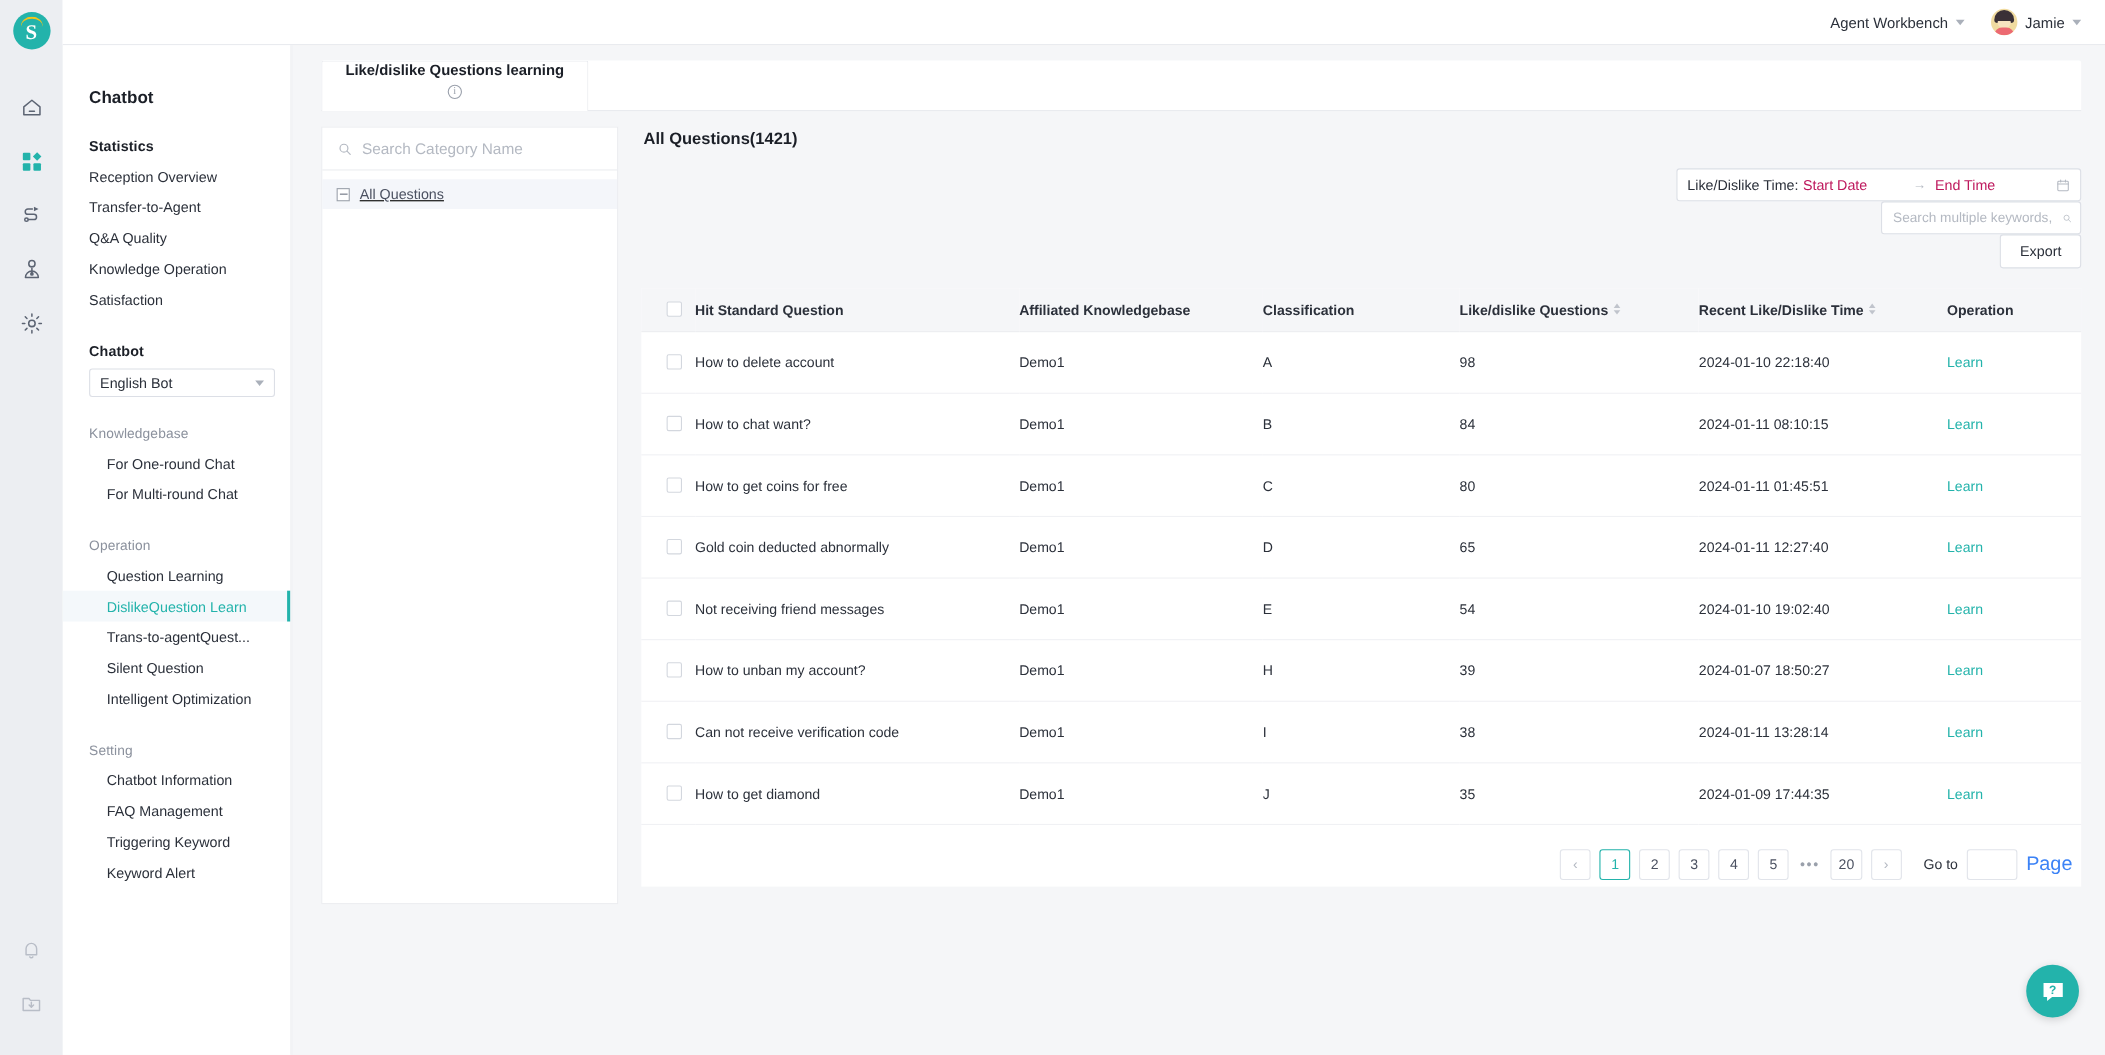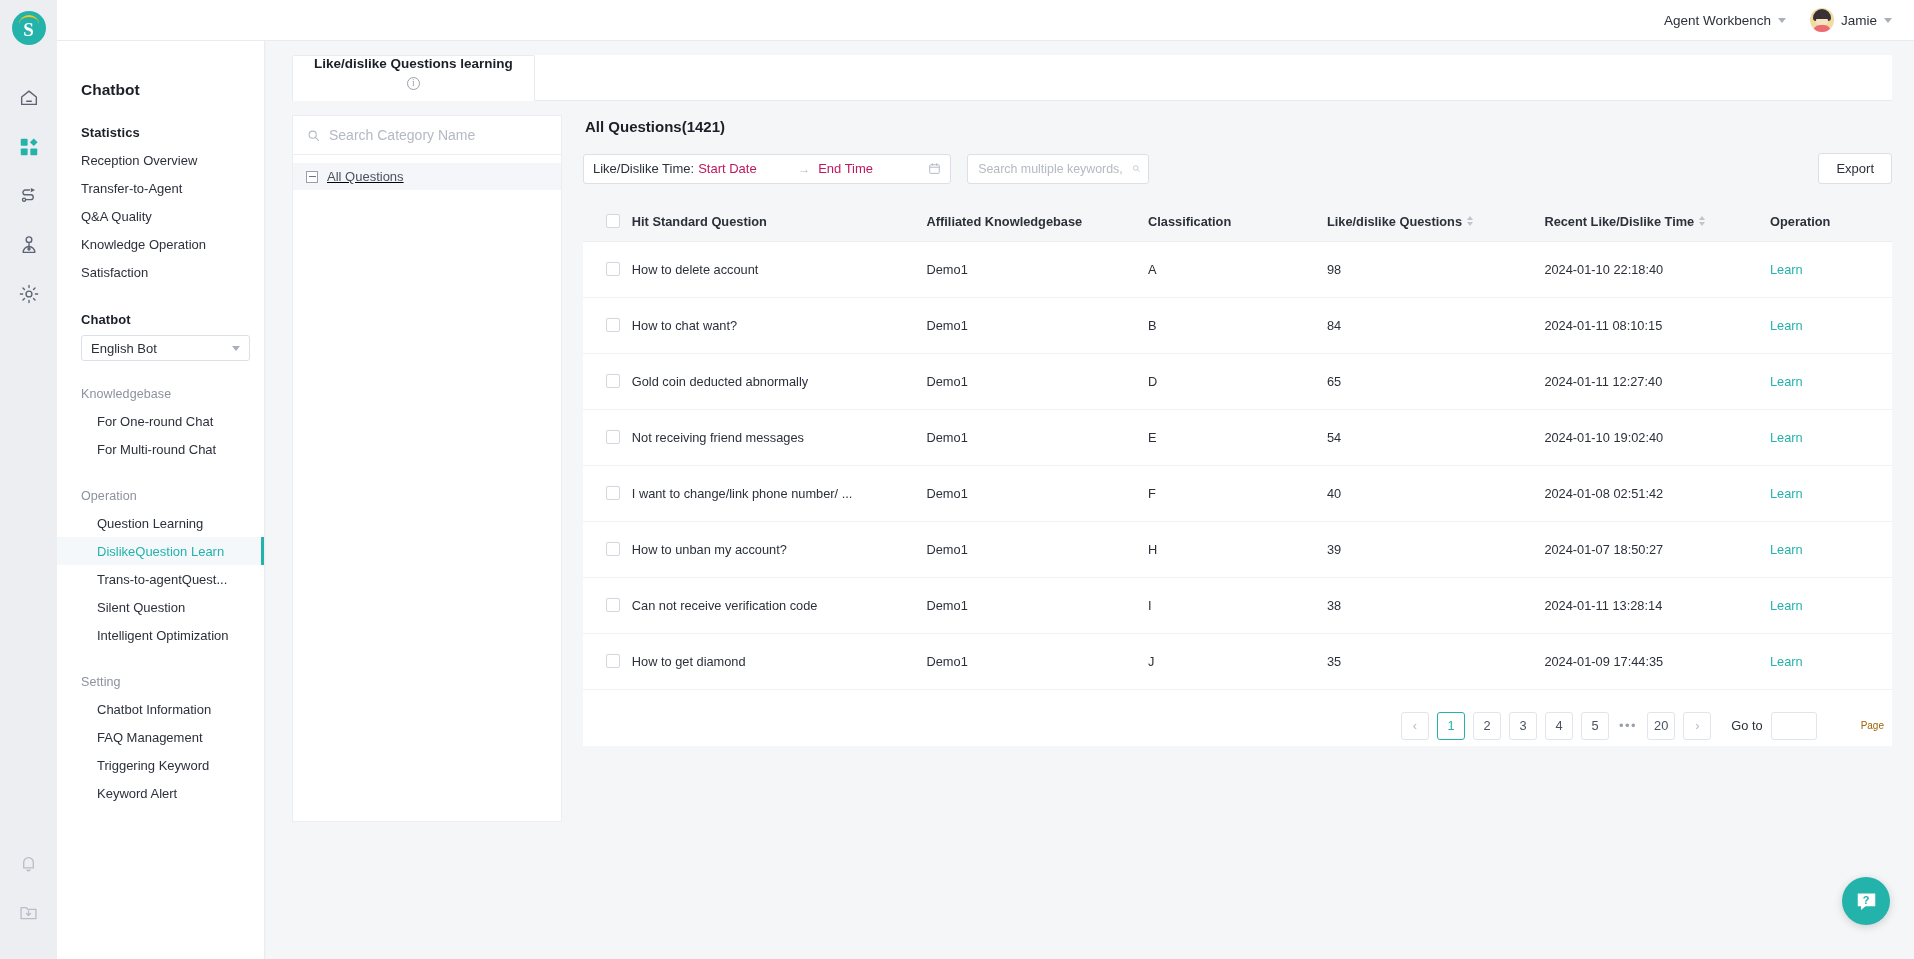--- a/index.html
+++ b/index.html
@@ -192,21 +192,21 @@
   }
   .tree-toggle i {
     display: block; width: 7px; height: 1px; background: #6b7280;
   }
   .tree-label { font-size: 13px; color: #4b5161; }
 
   
   .main-pane { flex: 1 1 auto; min-width: 0; }
   .all-q-title { font-size: 15px; font-weight: bold; color: #1b1f27; margin: 3px 0 18px 2px; }
 
-  .filter-row { display: flex; align-items: center; margin-bottom: 18px; }
+  .filter-row { display: flex; align-items: flex-end; margin-bottom: 18px; flex-direction: column; }
   .date-box {
     height: 30px; border: 1px solid #dcdfe6; border-radius: 3px;
     display: flex; align-items: center; padding: 0 9px; background: #fff;
     font-size: 13px;
   }
   .date-label { color: #2b303a; margin-right: 4px; white-space: nowrap; }
   .date-ph { color: #be185d; width: 92px; }
   .date-arrow { color: #b4b9c2; margin: 0 8px; font-size: 12px; }
   .cal-icon { margin-left: 18px; color: #b4b9c2; display: flex; }
   .kw-box {
@@ -269,21 +269,21 @@
     font-family: "Liberation Sans", sans-serif;
   }
   .pg.active { border-color: #23b3ab; color: #23b3ab; }
   .pg.arrow { color: #b4b9c2; }
   .pg-dots { color: #9aa0ab; letter-spacing: 1.5px; font-size: 13px; padding: 0 2px; user-select:none; }
   .goto-label { font-size: 12.8px; color: #2b303a; margin-left: 12px; }
   .goto-input {
     width: 46px; height: 28px; border: 1px solid #e1e4ea; border-radius: 3px;
     background: #fff;
   }
-  .page-label { font-size: 10px; color: #a16207; margin-right: 8px; margin-left: 36px; }
+  .page-label { font-size: 18px; color: #3b82f6; margin-right: 8px; }
 
   
   .help-fab {
     position: absolute; right: 24px; bottom: 34px;
     width: 48px; height: 48px; border-radius: 50%;
     background: #23b3ab; cursor: pointer;
     display: flex; align-items: center; justify-content: center;
     box-shadow: 0 2px 8px rgba(0,0,0,.16);
     z-index: 10;
   }
@@ -574,52 +574,52 @@
                 <td class="c-cls"><span>B</span></td>
                 <td class="c-cnt"><span>84</span></td>
                 <td class="c-time"><span>2024-01-11 08:10:15</span></td>
                 <td class="c-op"><span class="learn-link">Learn</span></td>
               </tr>
               <tr>
                 <td class="c-chk">
                   <span class="chk"></span>
                 </td>
                 <td class="c-q">
+                  <span class="cell-ellipsis">How to get coins for free</span>
+                </td>
+                <td class="c-kb"><span>Demo1</span></td>
+                <td class="c-cls"><span>C</span></td>
+                <td class="c-cnt"><span>80</span></td>
+                <td class="c-time"><span>2024-01-11 01:45:51</span></td>
+                <td class="c-op"><span class="learn-link">Learn</span></td>
+              </tr>
+              <tr>
+                <td class="c-chk">
+                  <span class="chk"></span>
+                </td>
+                <td class="c-q">
                   <span class="cell-ellipsis">Gold coin deducted abnormally</span>
                 </td>
                 <td class="c-kb"><span>Demo1</span></td>
                 <td class="c-cls"><span>D</span></td>
                 <td class="c-cnt"><span>65</span></td>
                 <td class="c-time"><span>2024-01-11 12:27:40</span></td>
                 <td class="c-op"><span class="learn-link">Learn</span></td>
               </tr>
               <tr>
                 <td class="c-chk">
                   <span class="chk"></span>
                 </td>
                 <td class="c-q">
                   <span class="cell-ellipsis">Not receiving friend messages</span>
                 </td>
                 <td class="c-kb"><span>Demo1</span></td>
                 <td class="c-cls"><span>E</span></td>
                 <td class="c-cnt"><span>54</span></td>
                 <td class="c-time"><span>2024-01-10 19:02:40</span></td>
-                <td class="c-op"><span class="learn-link">Learn</span></td>
-              </tr>
-              <tr>
-                <td class="c-chk">
-                  <span class="chk"></span>
-                </td>
-                <td class="c-q">
-                  <span class="cell-ellipsis">I want to change/link phone number/ ...</span>
-                </td>
-                <td class="c-kb"><span>Demo1</span></td>
-                <td class="c-cls"><span>F</span></td>
-                <td class="c-cnt"><span>40</span></td>
-                <td class="c-time"><span>2024-01-08 02:51:42</span></td>
                 <td class="c-op"><span class="learn-link">Learn</span></td>
               </tr>
               <tr>
                 <td class="c-chk">
                   <span class="chk"></span>
                 </td>
                 <td class="c-q">
                   <span class="cell-ellipsis">How to unban my account?</span>
                 </td>
                 <td class="c-kb"><span>Demo1</span></td>

